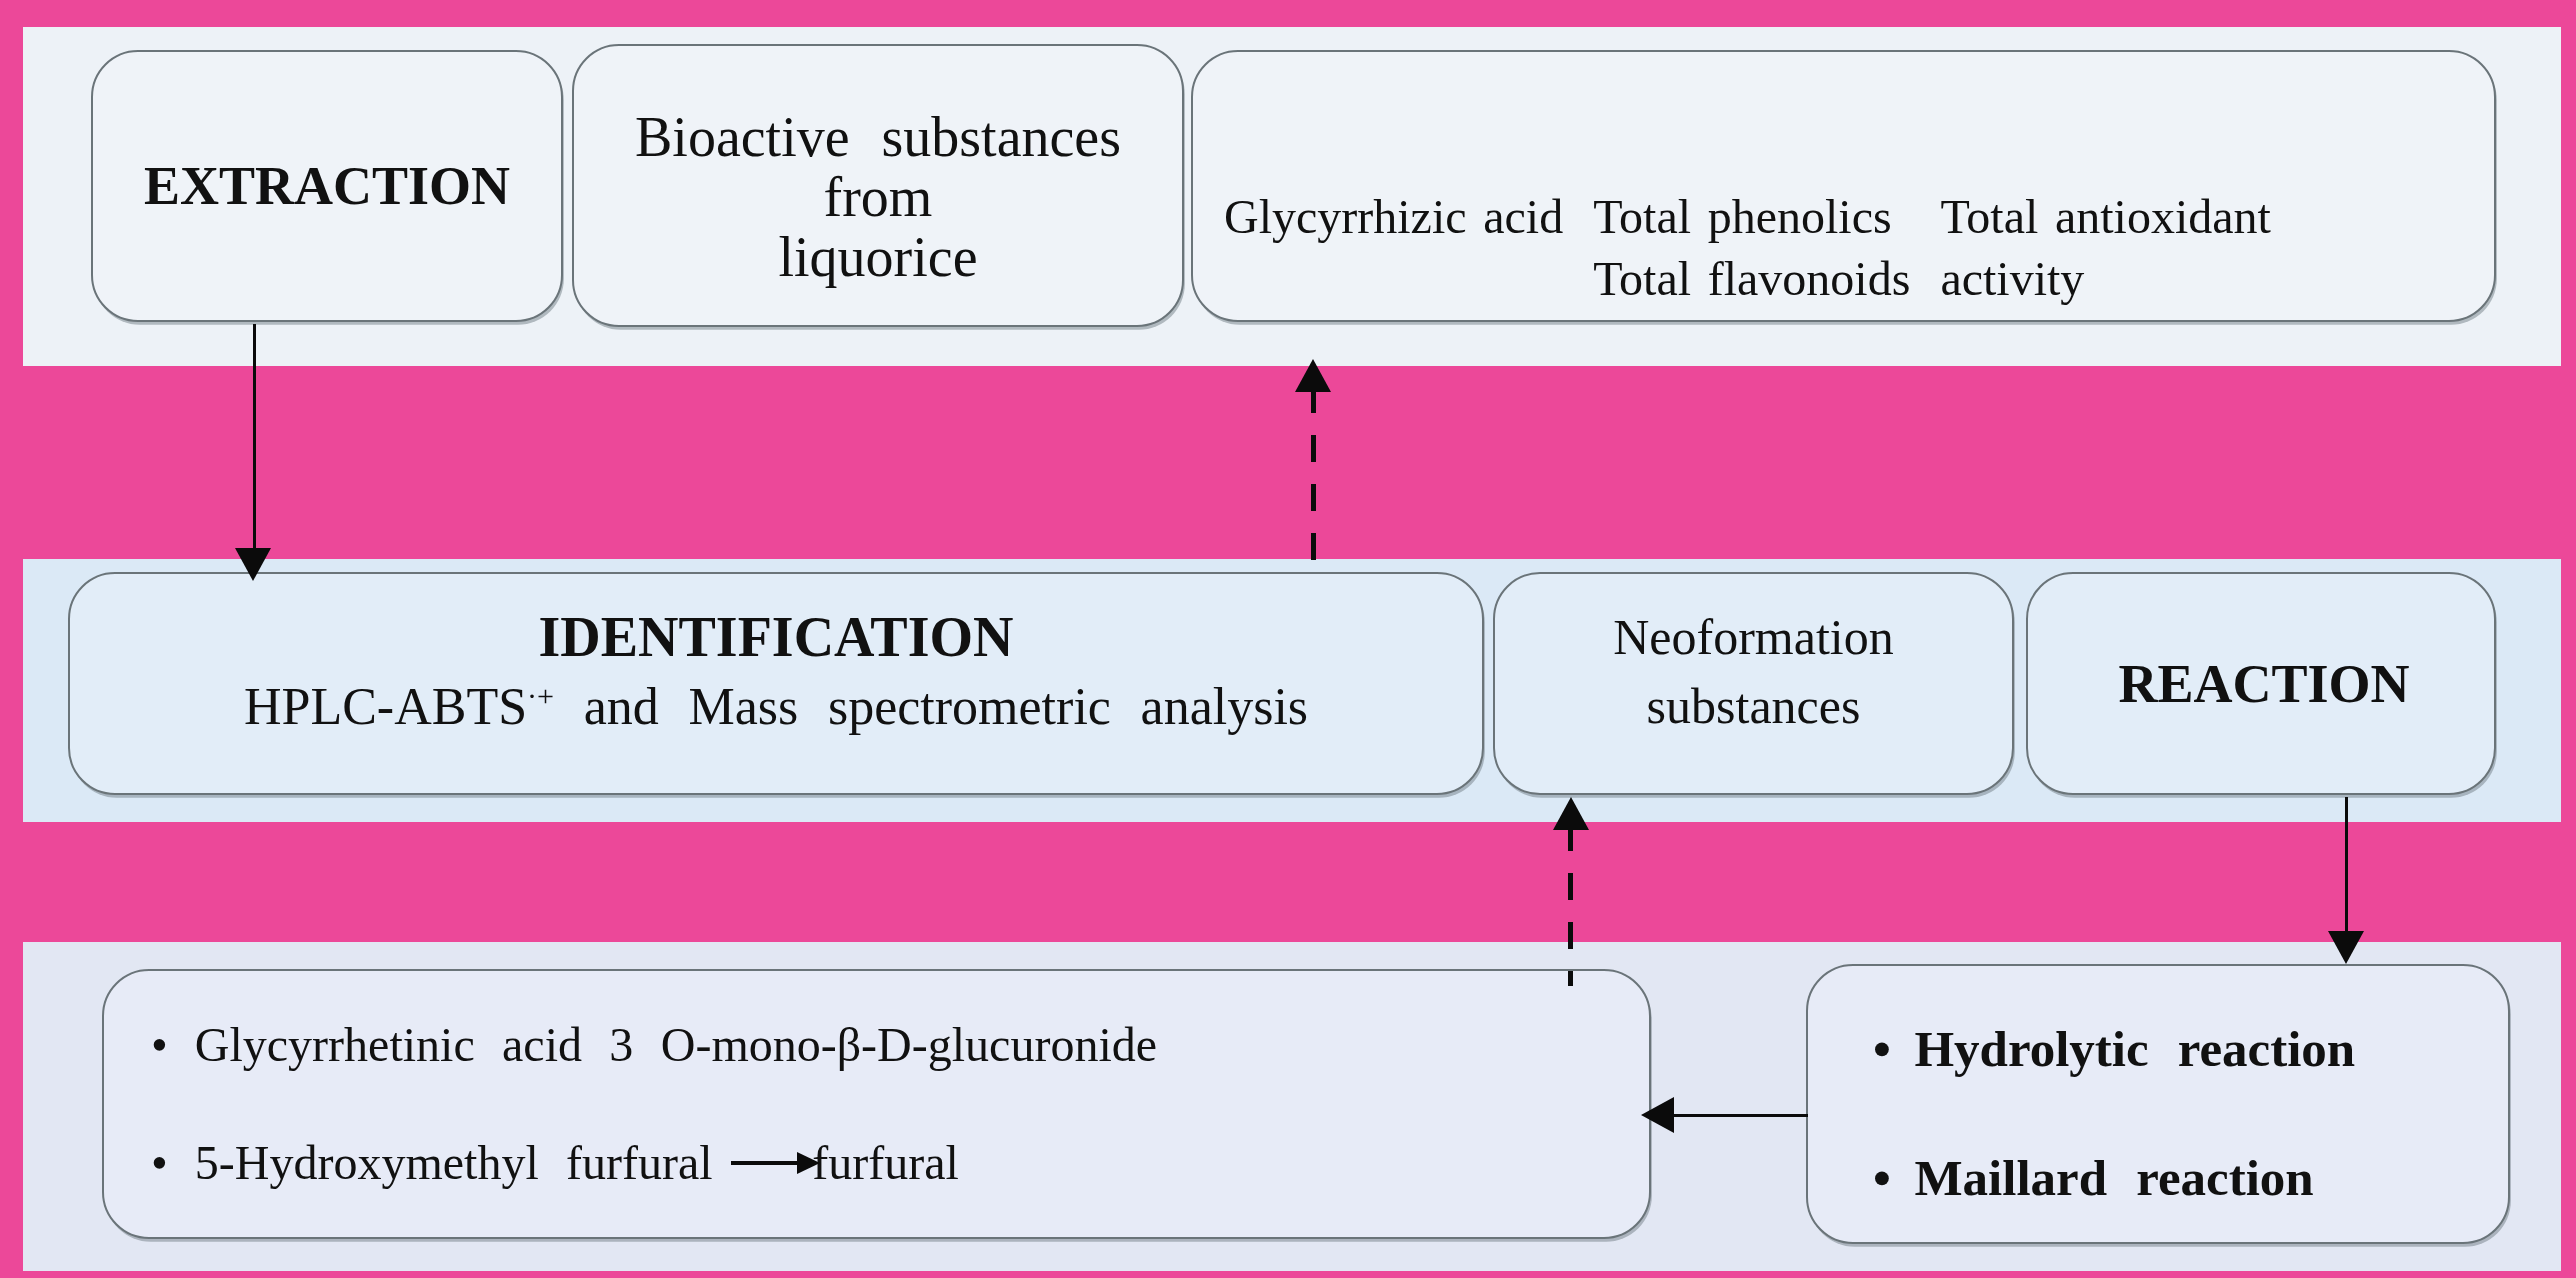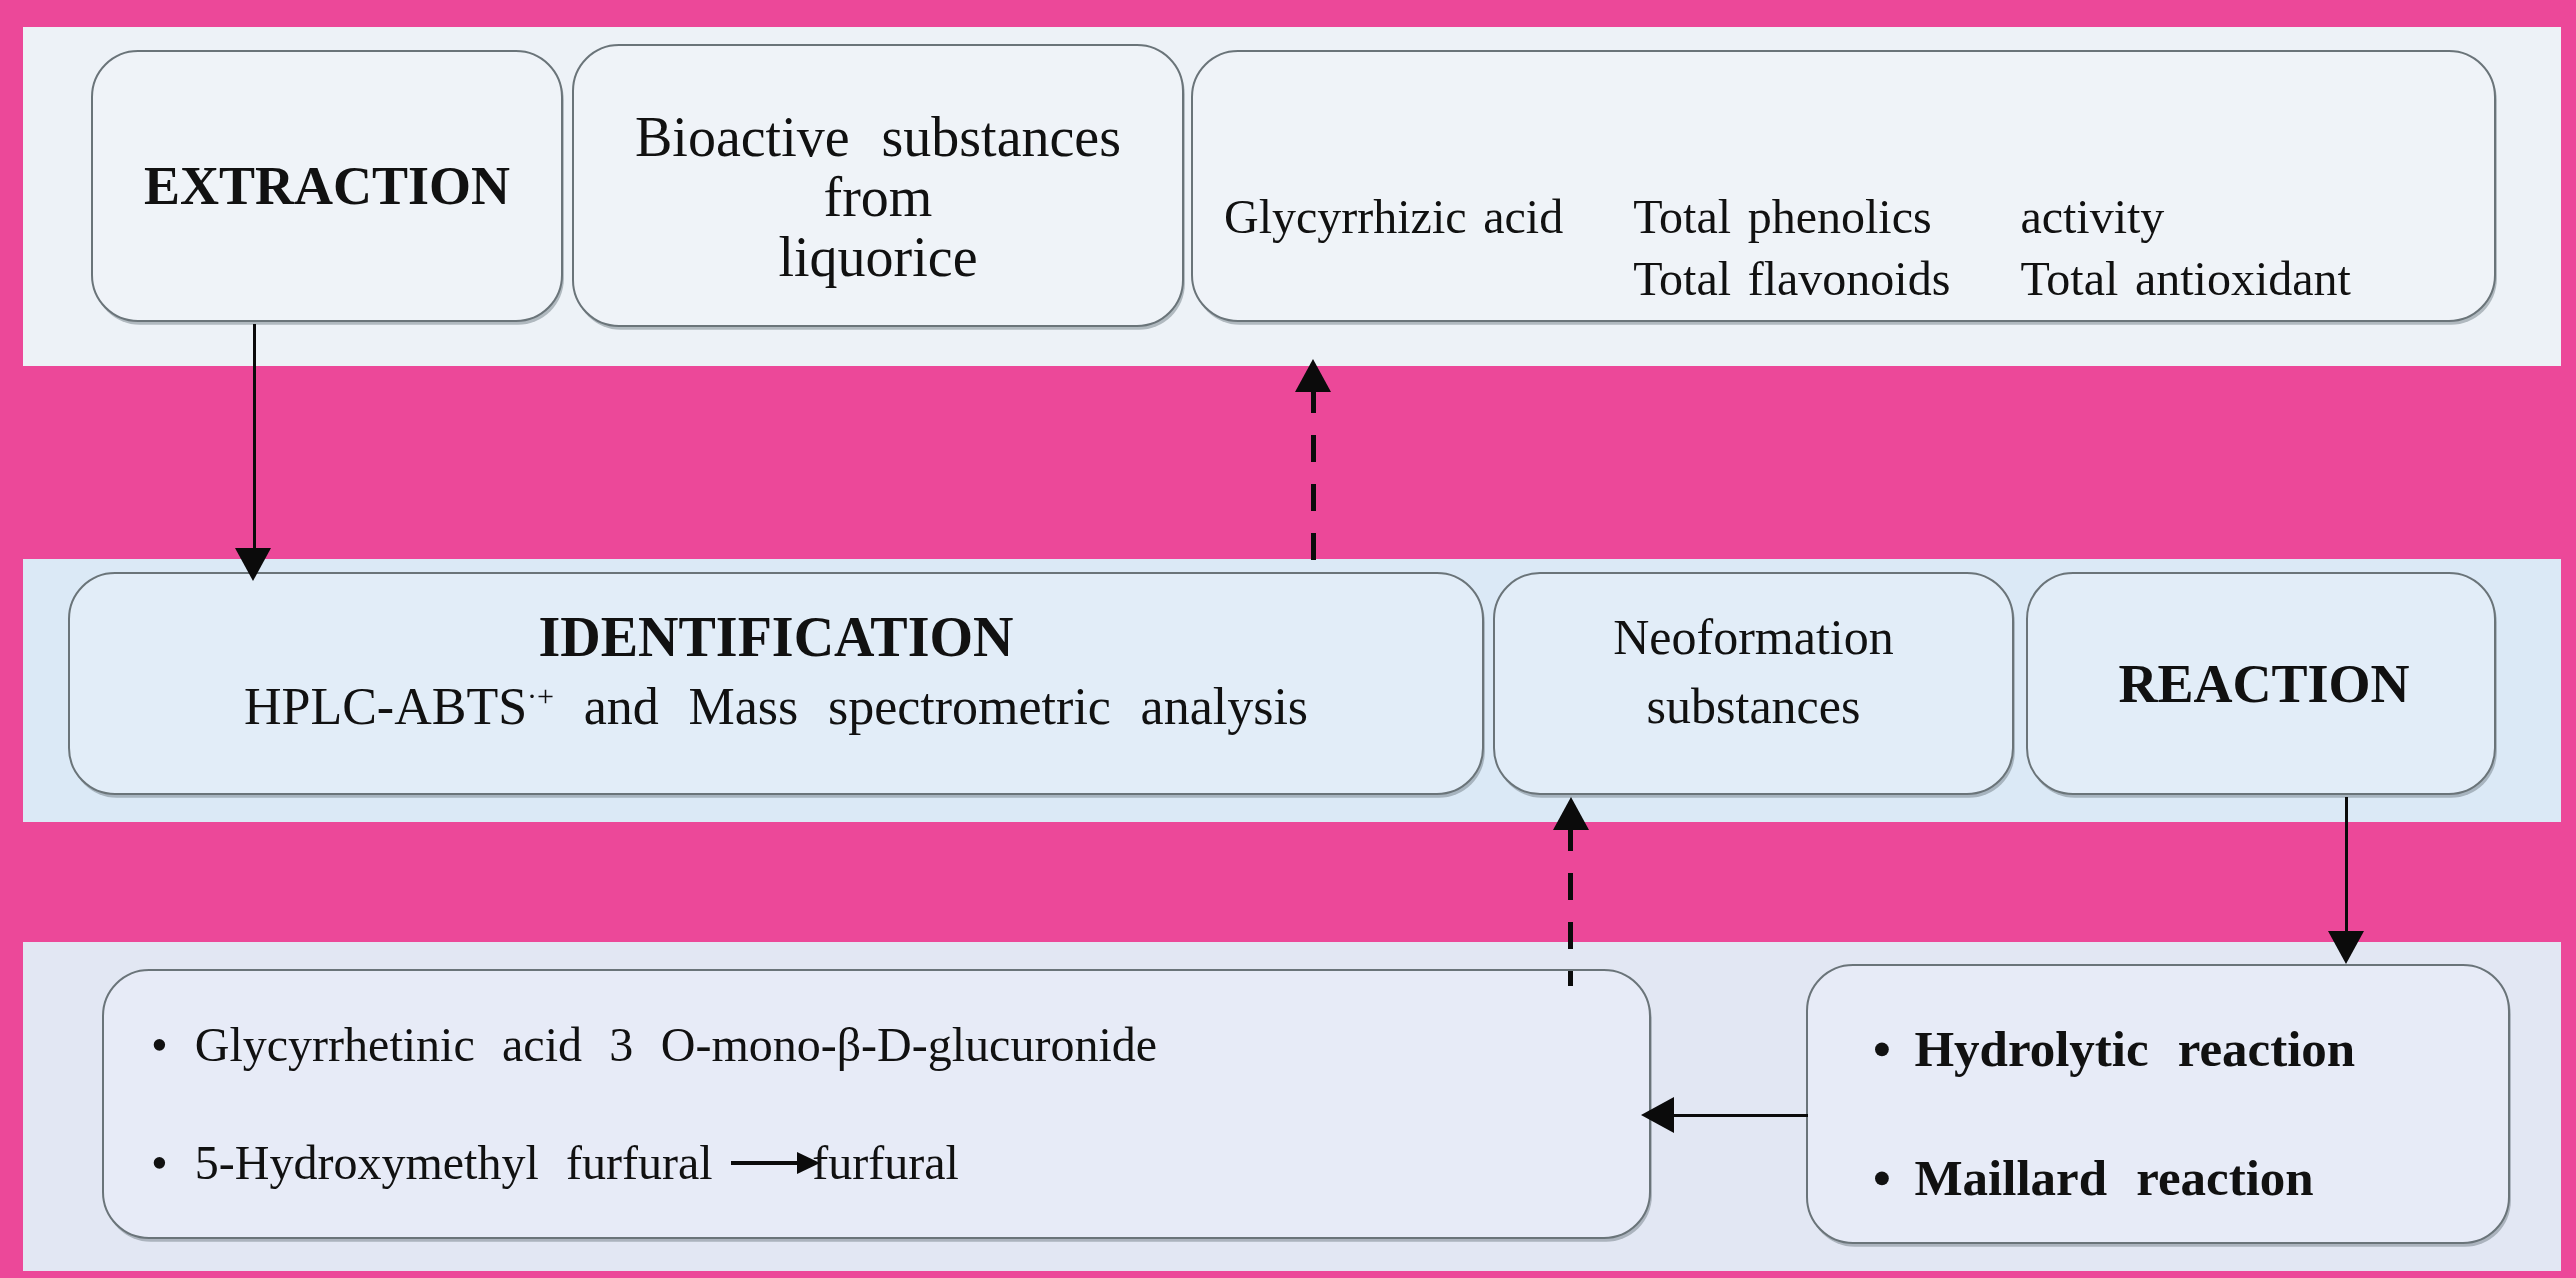--- a/index.html
+++ b/index.html
@@ -21,21 +21,21 @@
        box-shadow:1.8px 3.6px 0 -0.9px rgba(116,128,136,.5);
        display:flex;flex-direction:column;align-items:center;justify-content:center;
        text-align:center;word-spacing:.32em;}
   .box.toprow{background:var(--fill_top);}
   .box.midrow{background:var(--fill_middle);}
   .box.botrow{background:var(--fill_bottom);}
 
   .b-extraction{left:91px;top:50px;width:472px;height:272px;font-size:54px;font-weight:bold;}
   .b-bioactive{left:572px;top:44px;width:612px;height:283px;font-size:56px;line-height:60px;padding-top:23px;}
   .b-results{left:1191px;top:50px;width:1305px;height:272px;justify-content:flex-start;align-items:flex-start;}
-  .results-cols{display:flex;align-items:flex-start;gap:70px;padding:134px 0 0 31px;
+  .results-cols{display:flex;align-items:flex-start;gap:30px;padding:134px 0 0 31px;
                 font-size:48px;line-height:62px;text-align:left;}
   .b-identification{left:68px;top:572px;width:1416px;height:223px;padding-bottom:23px;font-size:52px;line-height:69px;}
   .b-identification .title{font-size:56px;font-weight:bold;}
   .b-neoformation{left:1493px;top:572px;width:521px;height:223px;padding-bottom:23px;font-size:50px;line-height:69px;}
   .b-reaction{left:2026px;top:572px;width:470px;height:223px;font-size:54px;font-weight:bold;padding-left:6px;}
   .b-products{left:102px;top:969px;width:1549px;height:270px;
               align-items:flex-start;text-align:left;gap:58px;padding-left:47px;font-size:48px;line-height:60px;}
   .b-reactions{left:1806px;top:964px;width:704px;height:280px;
                align-items:flex-start;text-align:left;gap:65px;padding:18px 0 0 65px;
                font-size:51px;font-weight:bold;line-height:64px;}
@@ -85,22 +85,22 @@
   <div class="box toprow b-results">
     <div class="results-cols">
       <div>
         <div>Glycyrrhizic acid</div>
       </div>
       <div>
         <div>Total phenolics</div>
         <div>Total flavonoids</div>
       </div>
       <div>
+        <div>Total antioxidant</div>
         <div>activity</div>
-        <div>Total antioxidant</div>
       </div>
     </div>
   </div>
 
   <div class="box midrow b-identification">
     <span class="title">IDENTIFICATION</span>
     <span><span>HPLC-ABTS</span><sup>·+</sup><span> and Mass spectrometric analysis</span></span>
   </div>
 
   <div class="box midrow b-neoformation">

